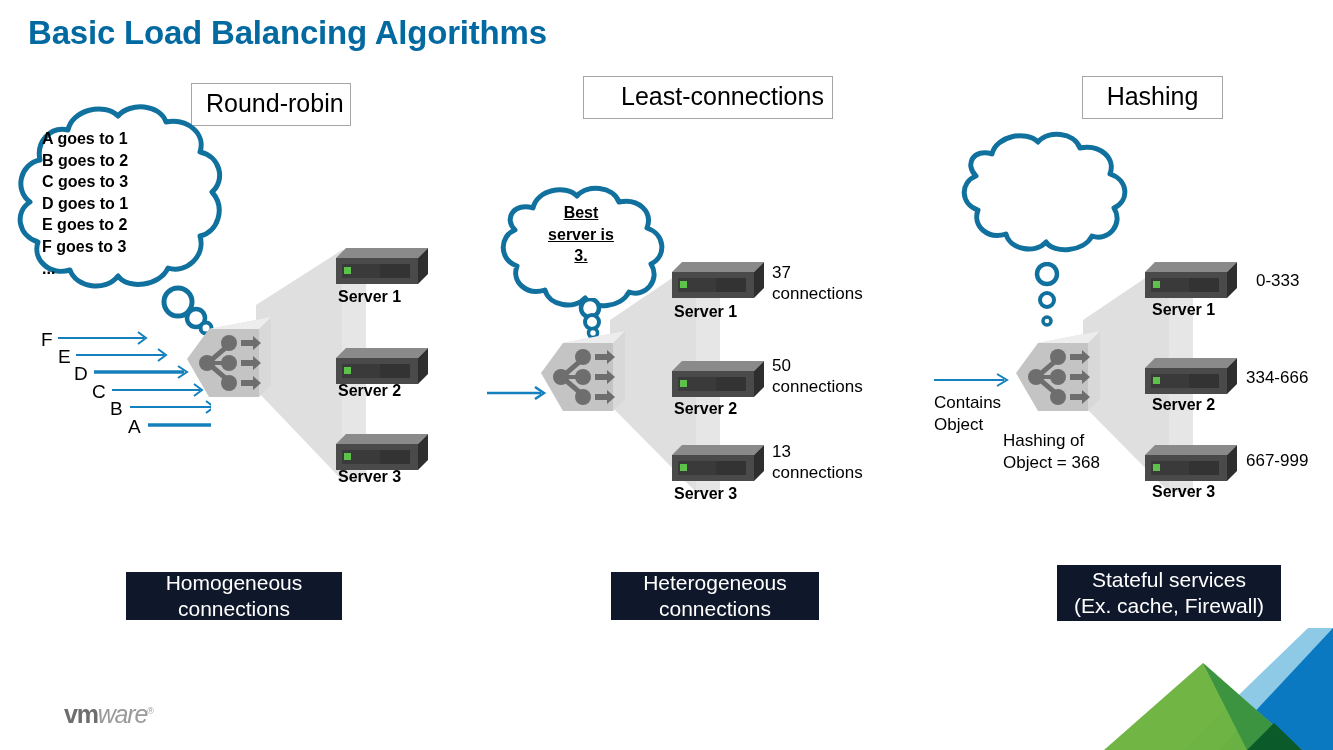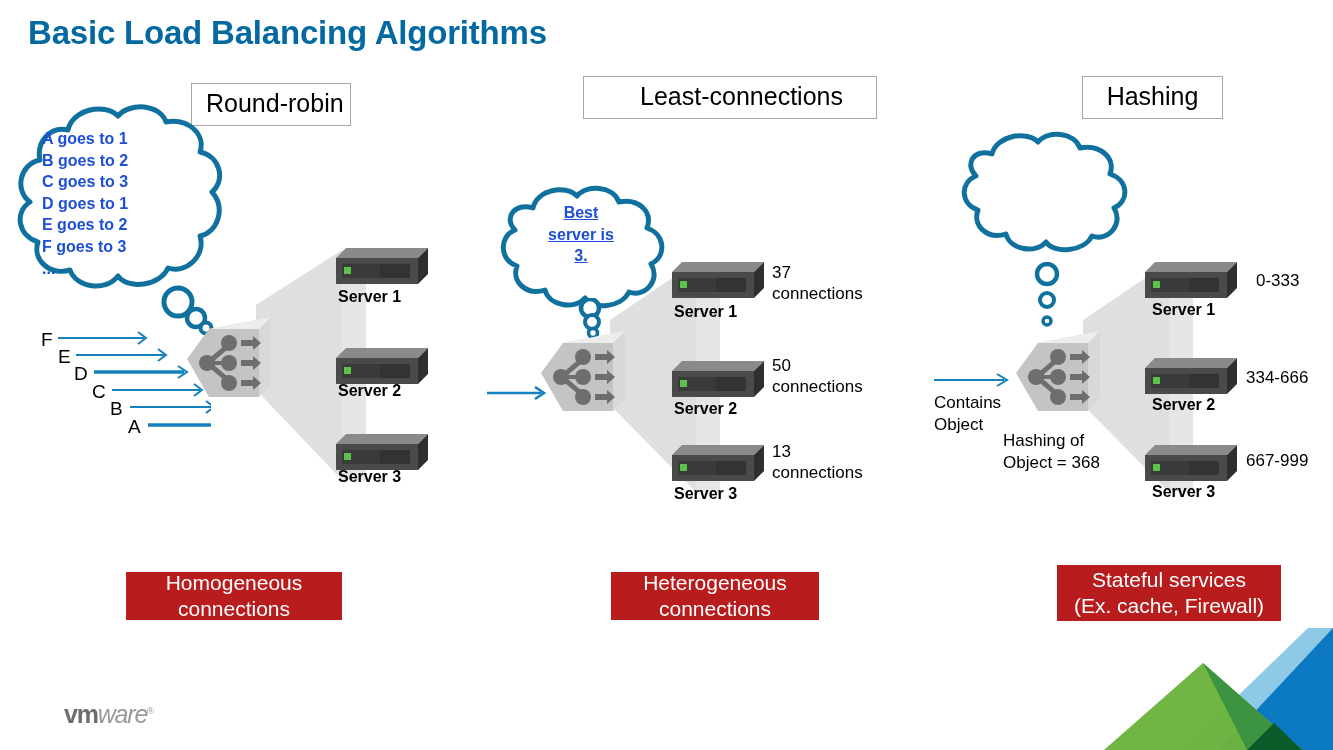--- a/index.html
+++ b/index.html
@@ -42,21 +42,21 @@
     padding: 7px 14px 9px 14px;
     text-align: center;
     white-space: nowrap;
     box-sizing: border-box;
   }
 
   
   .cloud-wrap { pointer-events: none; }
   .cloud-text {
     position: absolute;
-    color: #1d4ed8;
+    color: #000000;
     font-weight: bold;
     text-align: center;
     line-height: 1.35;
     white-space: pre-line;
   }
 
   
   .server {
     width: 92px;
     height: 40px;
@@ -89,21 +89,21 @@
   .flow-letter {
     position: absolute;
     font-size: 19px;
     color: #000000;
     white-space: nowrap;
   }
 
   
   .green-box {
     position: absolute;
-    background: #b91c1c;
+    background: #0f172a;
     color: #ffffff;
     font-size: 21px;
     line-height: 1.25;
     text-align: center;
     white-space: pre-line;
     display: flex;
     align-items: center;
     justify-content: center;
     box-sizing: border-box;
   }
@@ -249,21 +249,21 @@
   <div class="flow-letter" style="left:41px; top:329px;">F</div>
   <div class="flow-letter" style="left:58px; top:346px;">E</div>
   <div class="flow-letter" style="left:74px; top:363px;">D</div>
   <div class="flow-letter" style="left:92px; top:381px;">C</div>
   <div class="flow-letter" style="left:110px; top:398px;">B</div>
   <div class="flow-letter" style="left:128px; top:416px;">A</div>
 
   <div class="green-box" style="left:126px; top:572px; width:216px; height:48px;">Homogeneous
 connections</div>
 
-  <div class="abs col-header" style="left:583px; top:76px; width:294px;padding-left:37px;">Least-connections</div>
+  <div class="abs col-header" style="left:583px; top:76px; width:250px;padding-left:37px;">Least-connections</div>
 
   <svg class="abs cloud-wrap" style="left:489px; top:180px; width:184px; height:140px;" viewBox="0 0 184 140">
     <g fill="#ffffff" stroke="#11719e" stroke-width="5" stroke-linejoin="round">
       <path d="M44,28 C48,10 76,4 88,16 C98,4 124,6 130,22
                C150,18 164,32 158,48 C176,54 178,76 162,84
                C172,100 156,118 140,112 C132,128 104,130 96,118
                C86,130 60,126 56,110 C38,116 22,102 28,86
                C10,80 10,56 26,50 C14,38 26,22 44,28 Z"></path>
     </g>
   </svg>

